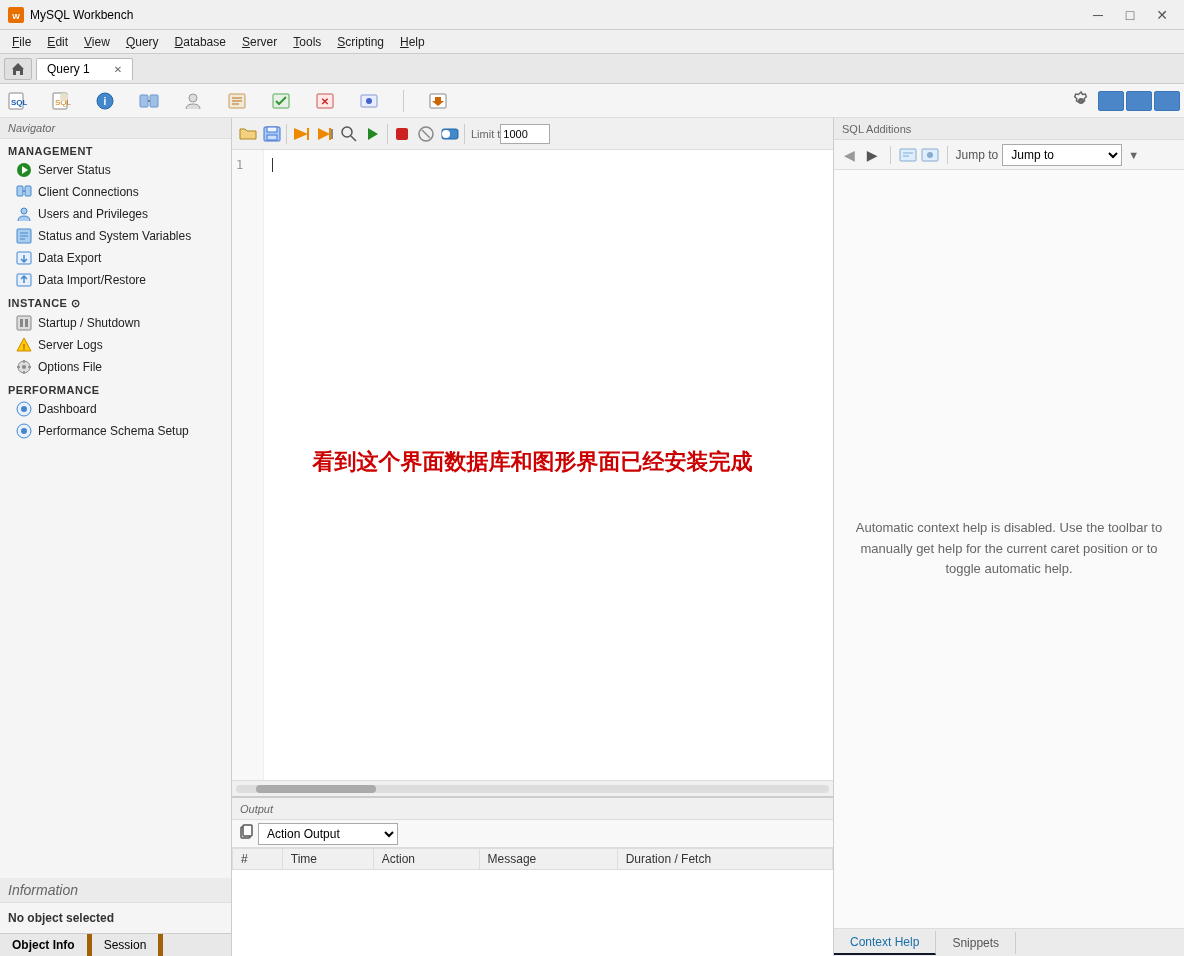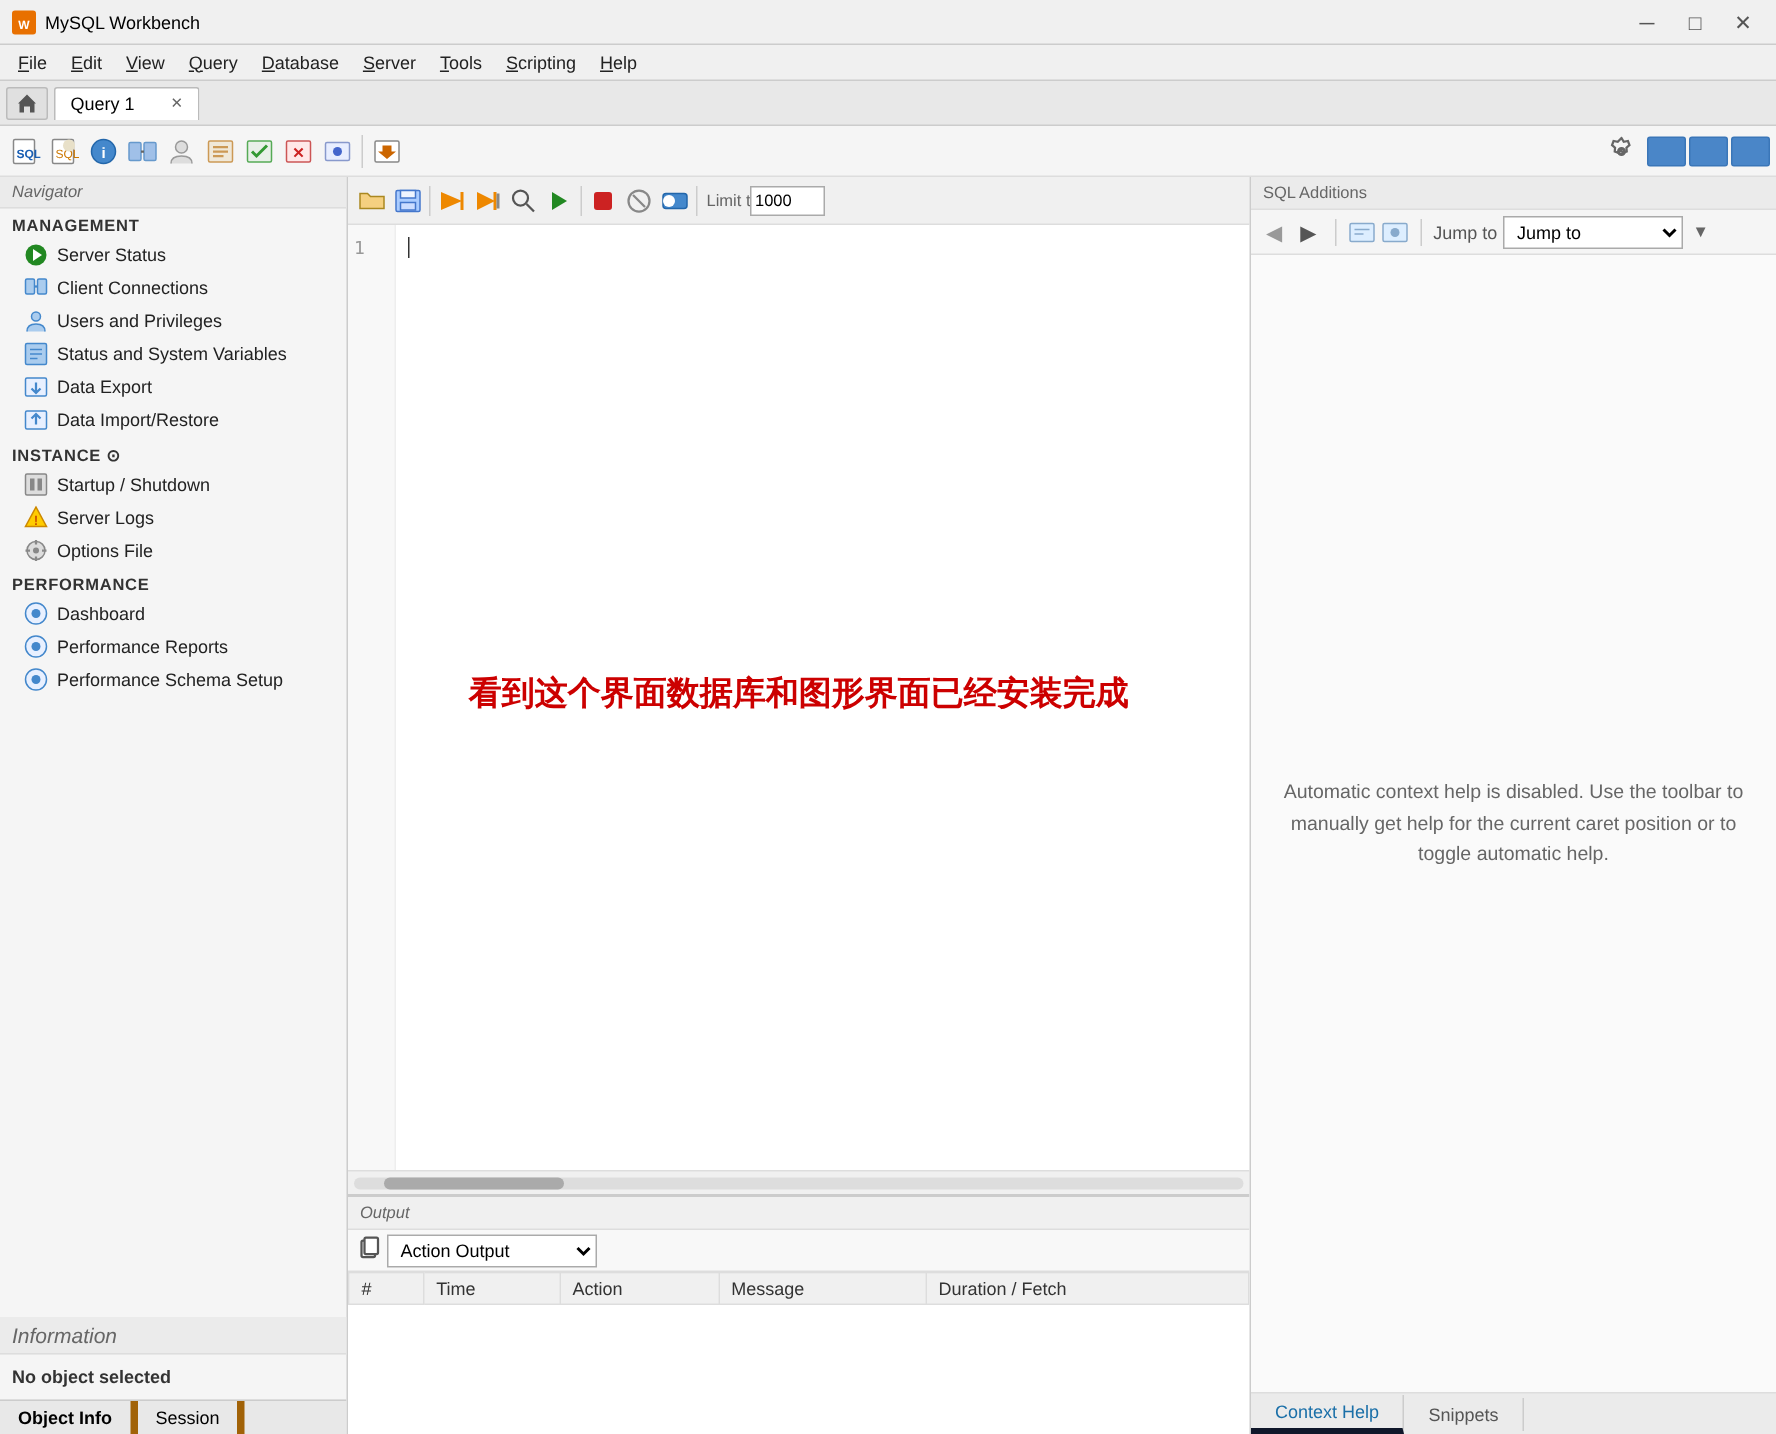--- a/index.html
+++ b/index.html
@@ -64,21 +64,21 @@
     .tab-close { font-size: 10px; color: #666; cursor: pointer; }
 
     
     .toolbar {
       height: 34px;
       background: #f5f5f5;
       border-bottom: 1px solid #ddd;
       display: flex;
       align-items: center;
       padding: 0 4px;
-      gap: 0;
+      gap: 18px;
     }
     .toolbar-btn {
       width: 26px; height: 26px;
       border: 1px solid transparent;
       background: transparent;
       cursor: pointer;
       display: flex; align-items: center; justify-content: center;
       font-size: 14px;
       border-radius: 2px;
     }
@@ -371,21 +371,21 @@
       display: flex;
       align-items: center;
     }
     .right-tab {
       padding: 4px 16px;
       cursor: pointer;
       font-size: 12px;
       border-right: 1px solid #ccc;
       color: #555;
     }
-    .right-tab.active { color: #1a6fa8; border-bottom: 4px solid #0f172a; }
+    .right-tab.active { color: #1a6fa8; border-bottom: 2px solid #0f172a; }
   </style>
 </head>
 <body>
 
 <div class="titlebar">
   <div class="titlebar-left">
     <div class="titlebar-icon">
       <svg width="14" height="14" viewBox="0 0 14 14">
         <circle cx="7" cy="7" r="6" fill="#e87000"></circle>
         <text x="7" y="11" text-anchor="middle" fill="white" font-size="8" font-weight="bold">W</text>
@@ -606,29 +606,20 @@
 
     <div class="sidebar-section-title">PERFORMANCE</div>
     <div class="sidebar-item">
       <div class="icon icon-blue">
         <svg width="16" height="16" viewBox="0 0 16 16">
             <circle cx="8" cy="8" r="7" fill="#e8f0ff" stroke="#4488cc"></circle>
             <circle cx="8" cy="8" r="3" fill="#4488cc"></circle>
           </svg>
       </div>
       <span>Dashboard</span>
-    </div>
-    <div class="sidebar-item">
-      <div class="icon icon-blue">
-        <svg width="16" height="16" viewBox="0 0 16 16">
-            <circle cx="8" cy="8" r="7" fill="#e8f0ff" stroke="#4488cc"></circle>
-            <circle cx="8" cy="8" r="3" fill="#4488cc"></circle>
-          </svg>
-      </div>
-      <span>Performance Reports</span>
     </div>
     <div class="sidebar-item">
       <div class="icon icon-blue">
         <svg width="16" height="16" viewBox="0 0 16 16">
             <circle cx="8" cy="8" r="7" fill="#e8f0ff" stroke="#4488cc"></circle>
             <circle cx="8" cy="8" r="3" fill="#4488cc"></circle>
           </svg>
       </div>
       <span>Performance Schema Setup</span>
     </div>

